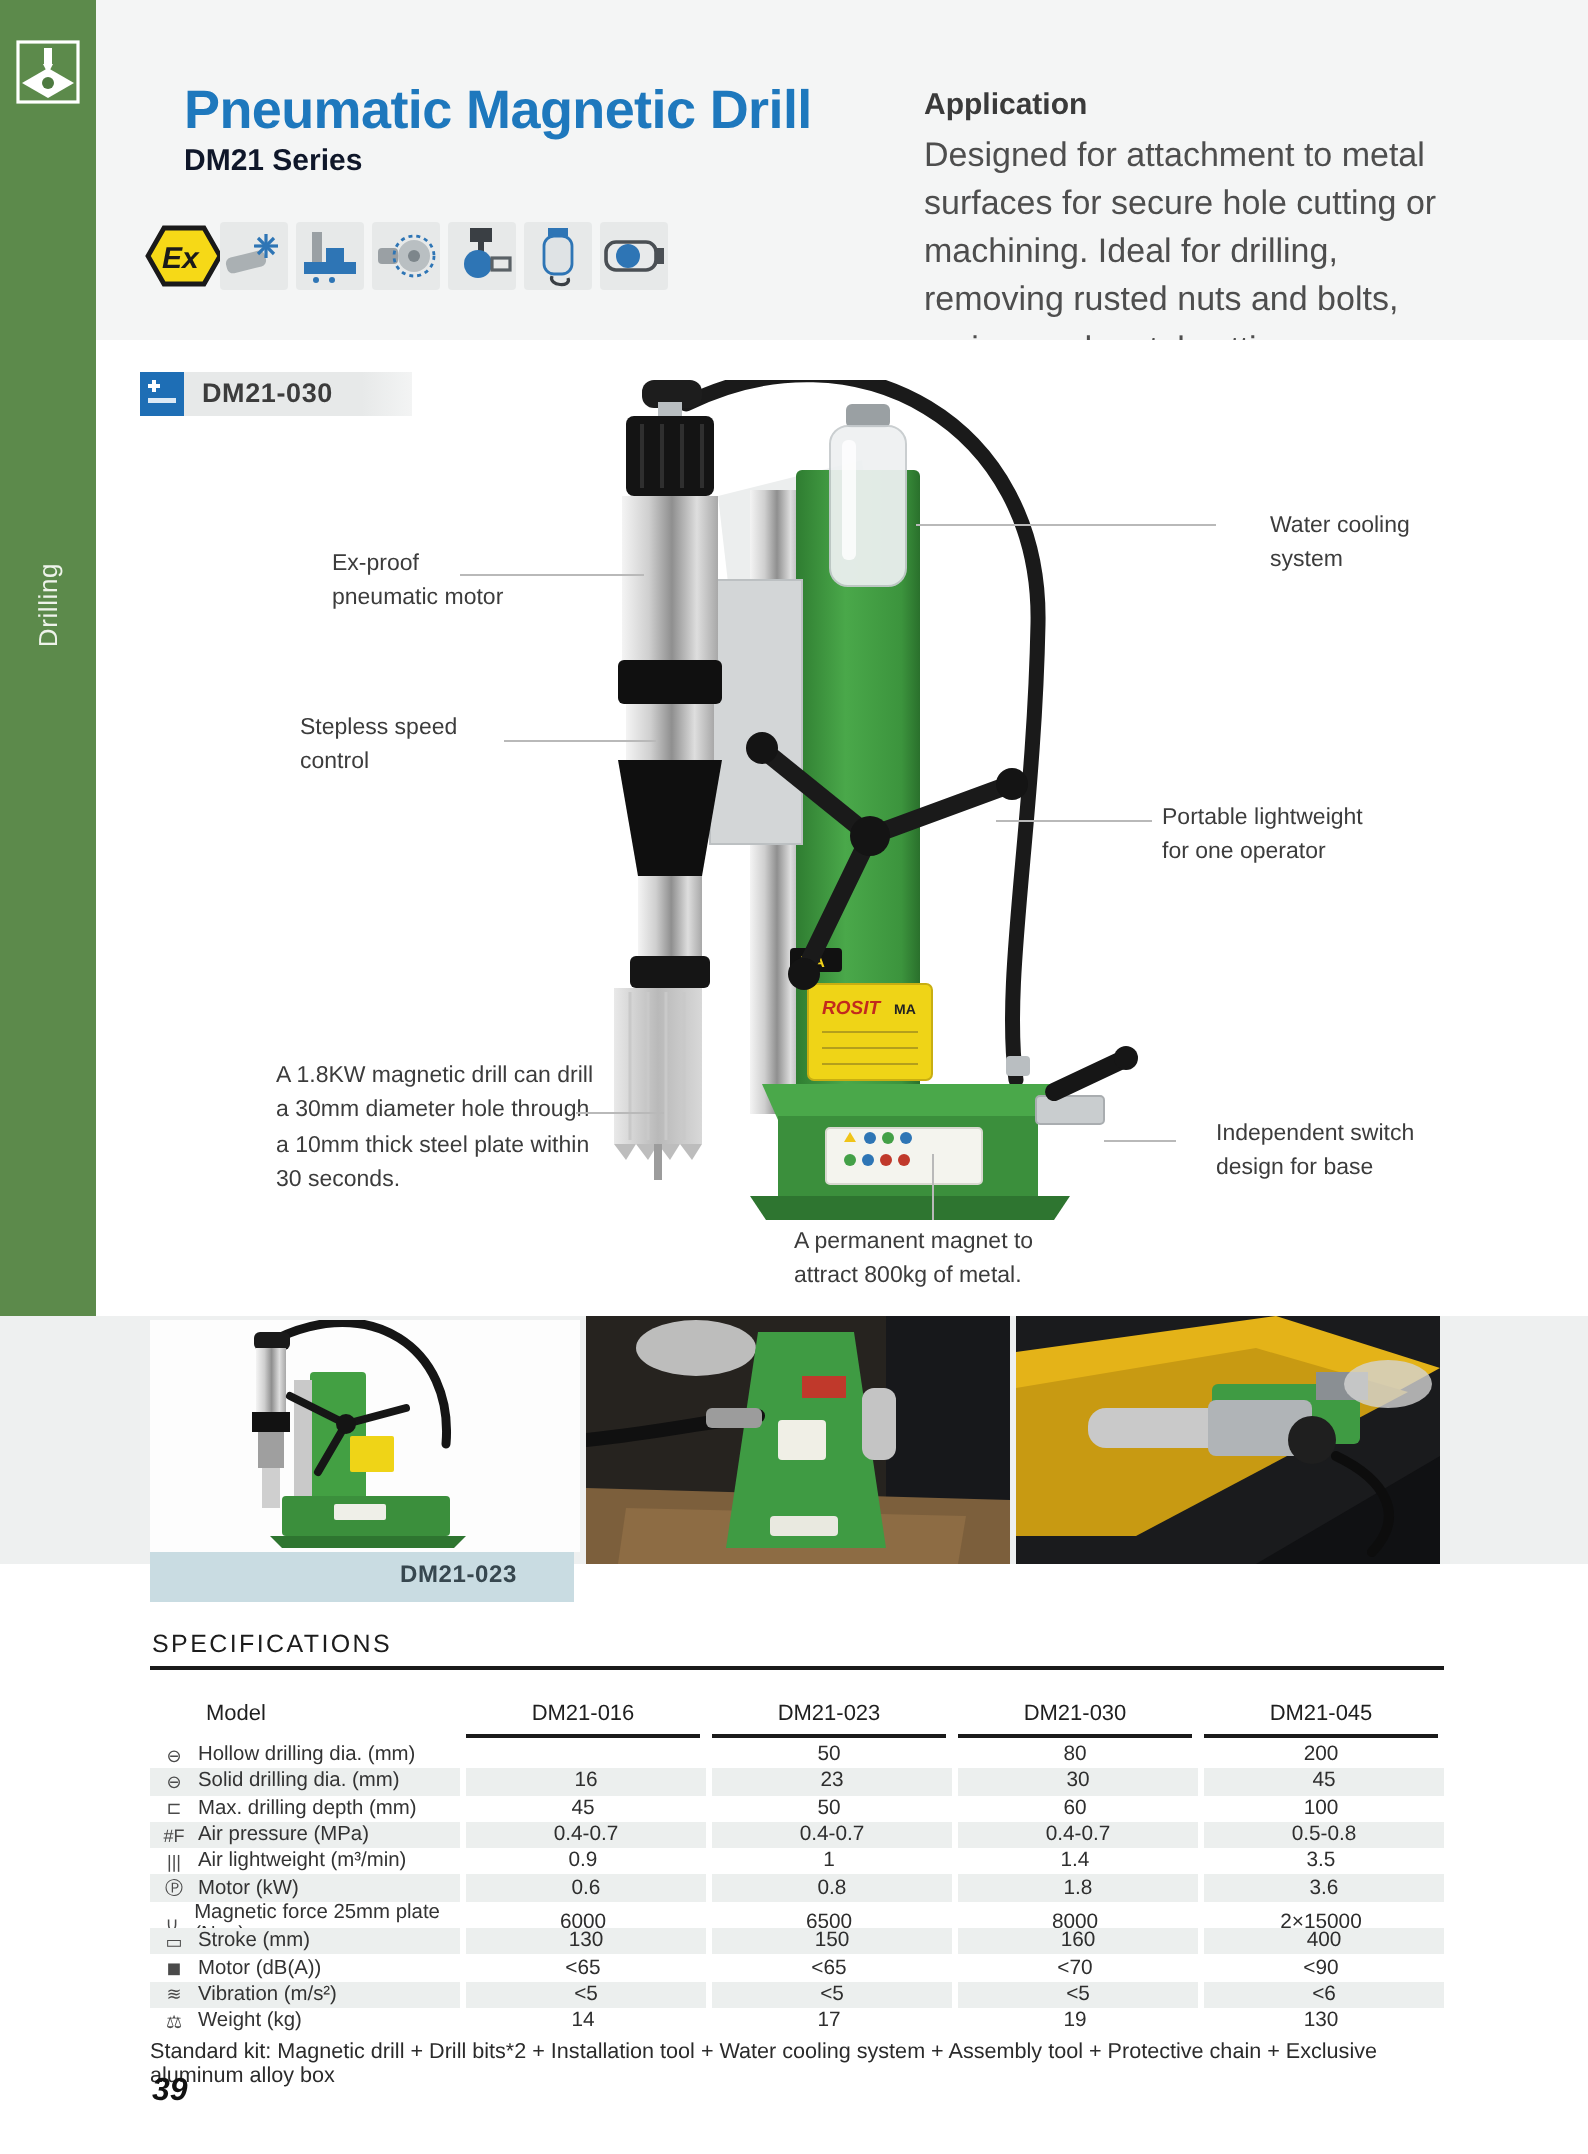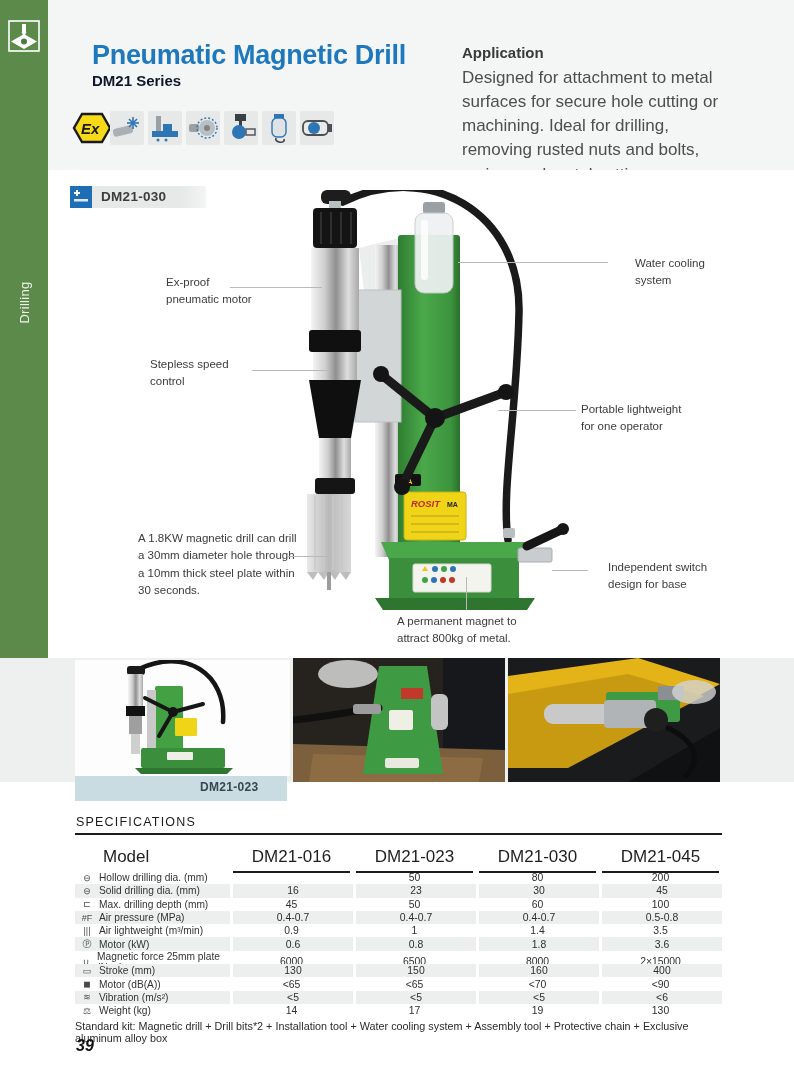--- a/index.html
+++ b/index.html
@@ -43,21 +43,21 @@
   .photo1 { left:75px; top:660px; width:215px; height:116px; background:#fdfdfd; }
   .caption-strip { position:absolute; left:75px; top:774px; width:212px; height:27px; background:#c9dce2; }
   .caption-text { position:absolute; left:200px; top:780px; font-size:12px; font-weight:bold; color:#37474f; letter-spacing:.3px; }
   .photo2 { left:293px; top:658px; width:212px; height:124px; background:#23211e; }
   .photo3 { left:508px; top:658px; width:212px; height:124px; background:#1a1b1d; }
   
   .spec-heading { position:absolute; left:76px; top:815px; font-size:12.5px; font-weight:normal; letter-spacing:1.2px; color:#1c1c1c; }
   .spec-rule { position:absolute; left:75px; top:833px; width:647px; height:2px; background:#1a1a1a; }
   .spec-header { position:absolute; left:75px; top:847px; width:647px; height:20px;
     display:grid; grid-template-columns:155px 123px 123px 123px 123px; align-items:center; }
-  .spec-header .h-cell { font-size:17px; color:#1f1f1f; text-align:center; position:relative; }
+  .spec-header .h-cell { font-size:11px; color:#1f1f1f; text-align:center; position:relative; }
   .spec-header .h-cell:first-child { text-align:left; padding-left:28px; }
   .spec-header .h-cell.col-head::after { content:''; position:absolute; left:3px; right:3px; bottom:-6px; height:2px; background:#1a1a1a; }
   .spec-table { position:absolute; left:75px; top:871px; width:647px; }
   .spec-row { display:grid; grid-template-columns:155px 123px 123px 123px 123px; height:13.3px; align-items:center; }
   .spec-row .cell { height:100%; display:flex; align-items:center; justify-content:center; font-size:10.4px; color:#2e2e2e; }
   .spec-row .label-cell { justify-content:flex-start; padding-left:4px; }
   .spec-row.striped .cell { background:#ecefee; }
   .spec-row.striped .cell + .cell { border-left:3px solid #ffffff; }
   .row-icon { display:inline-block; width:16px; text-align:center; font-size:9px; color:#4a4a4a; margin-right:4px; }
   .row-label { font-size:10.2px; color:#333333; }

